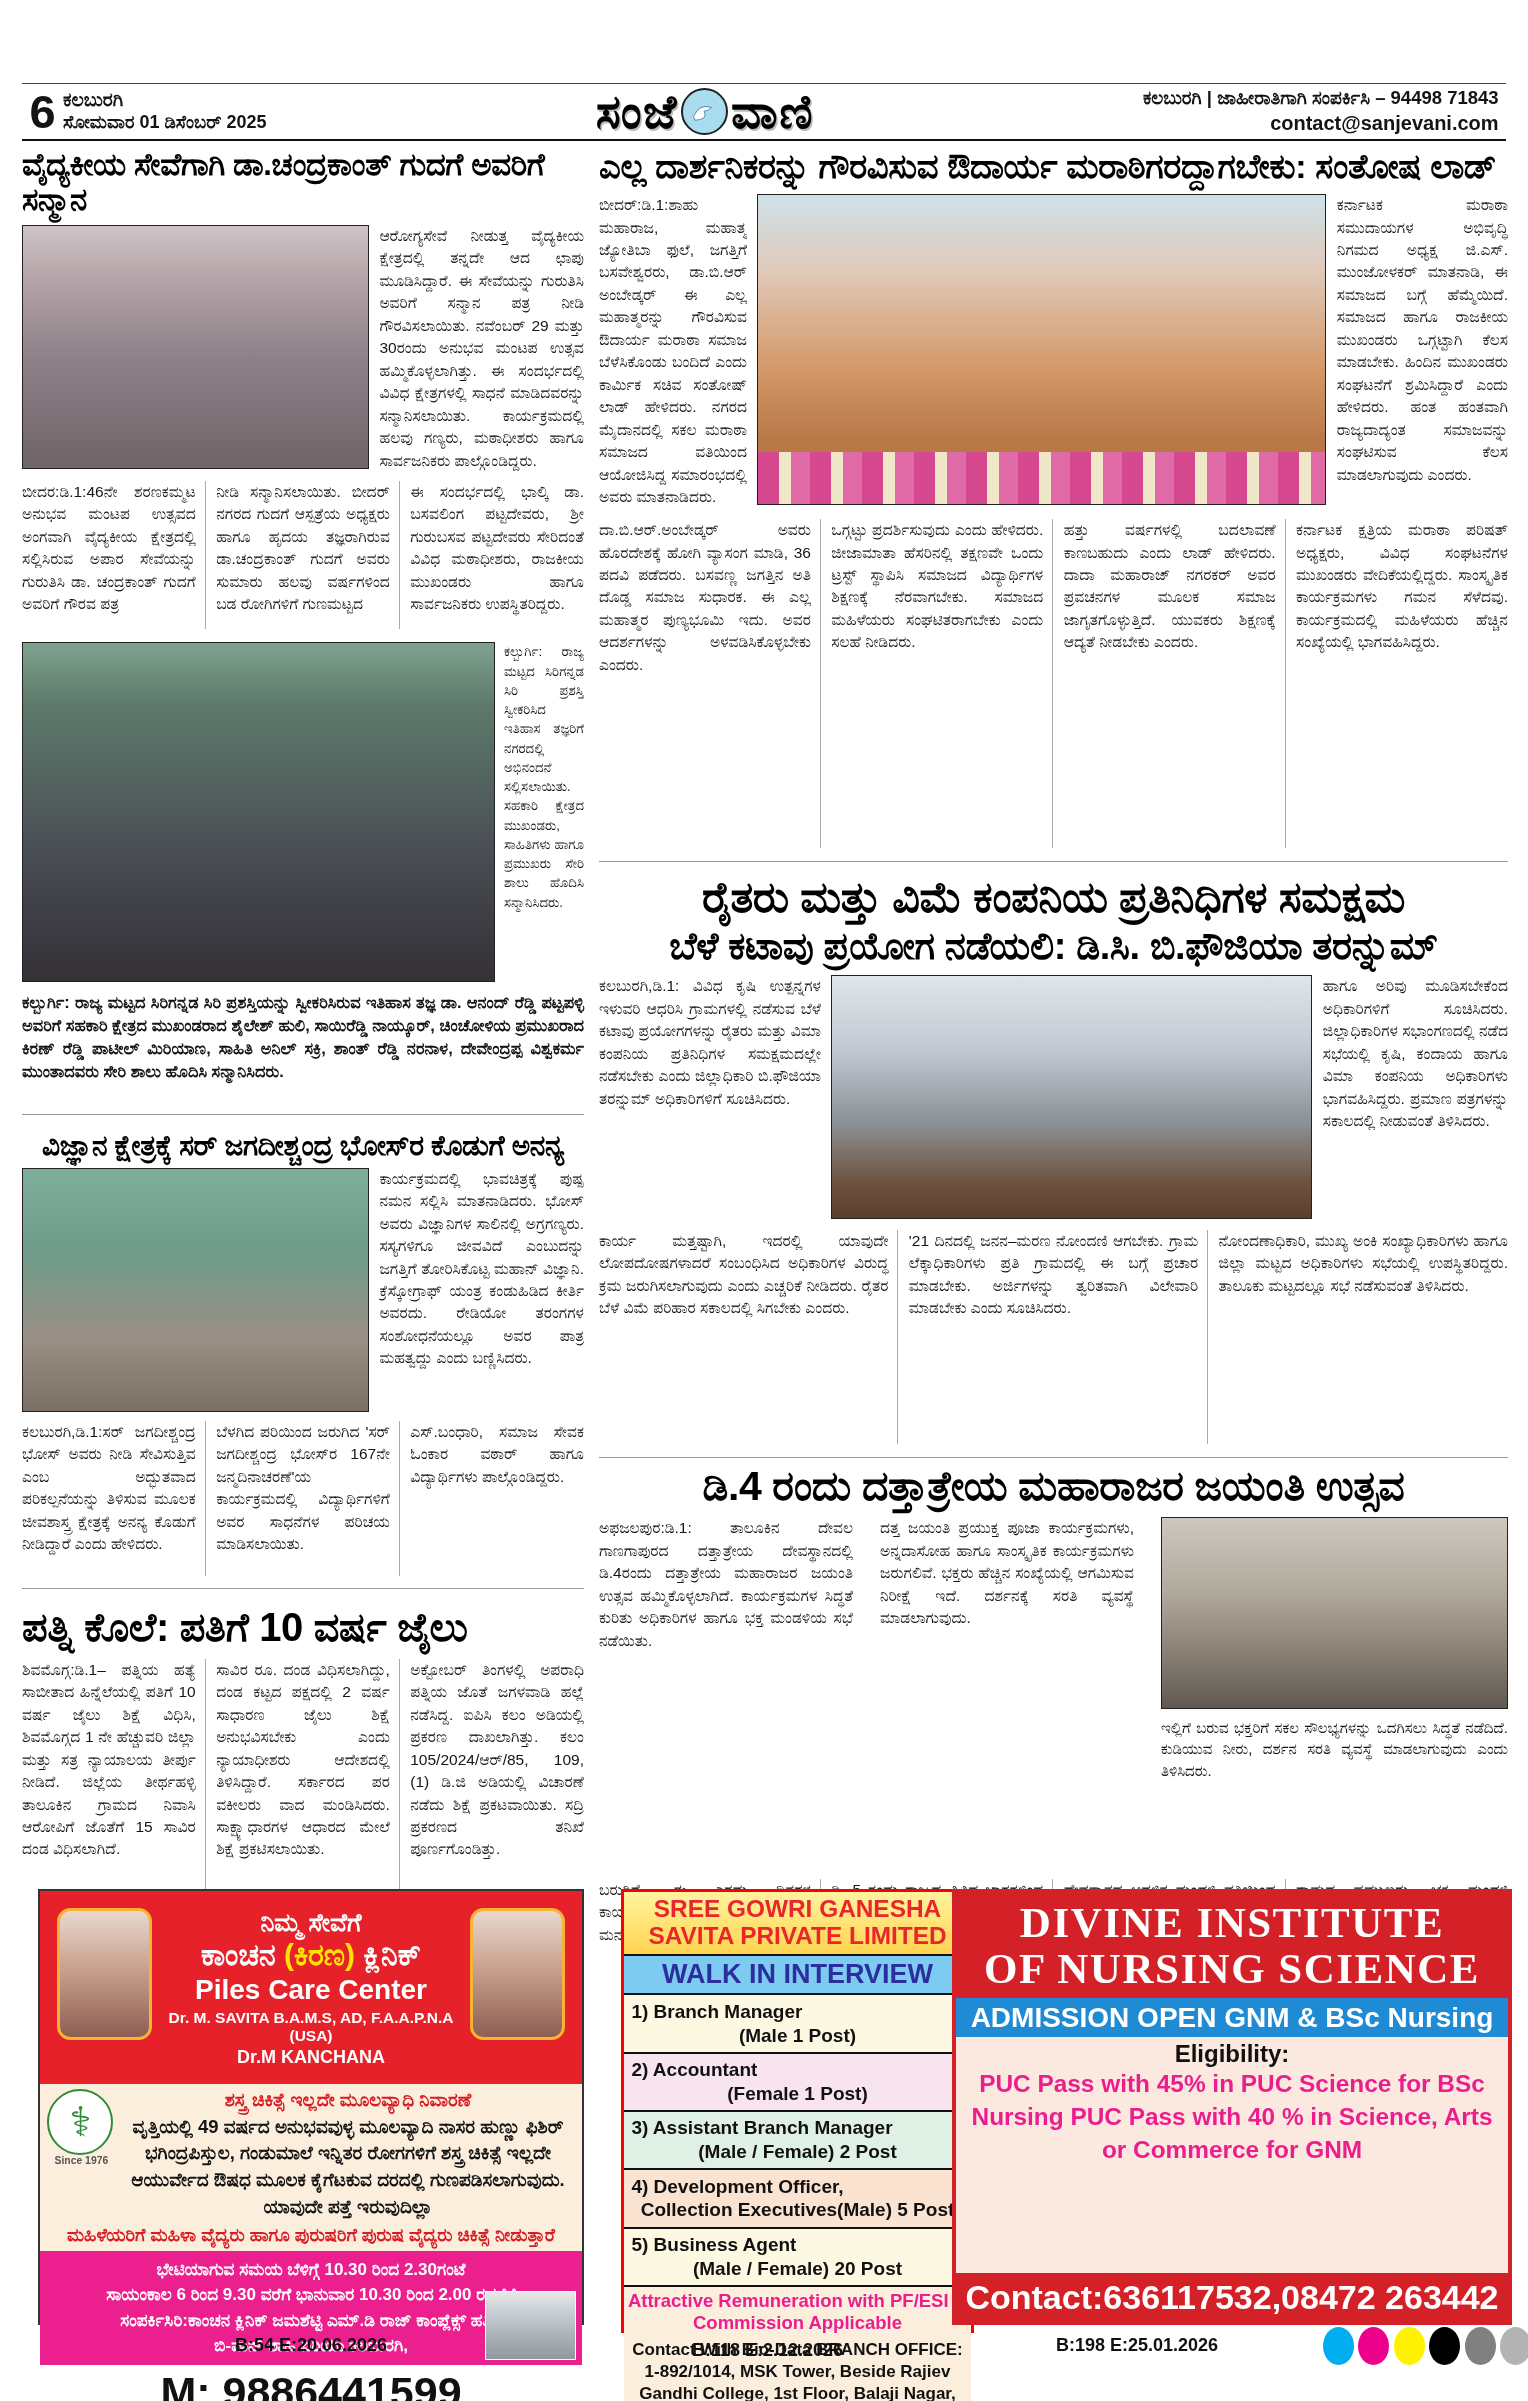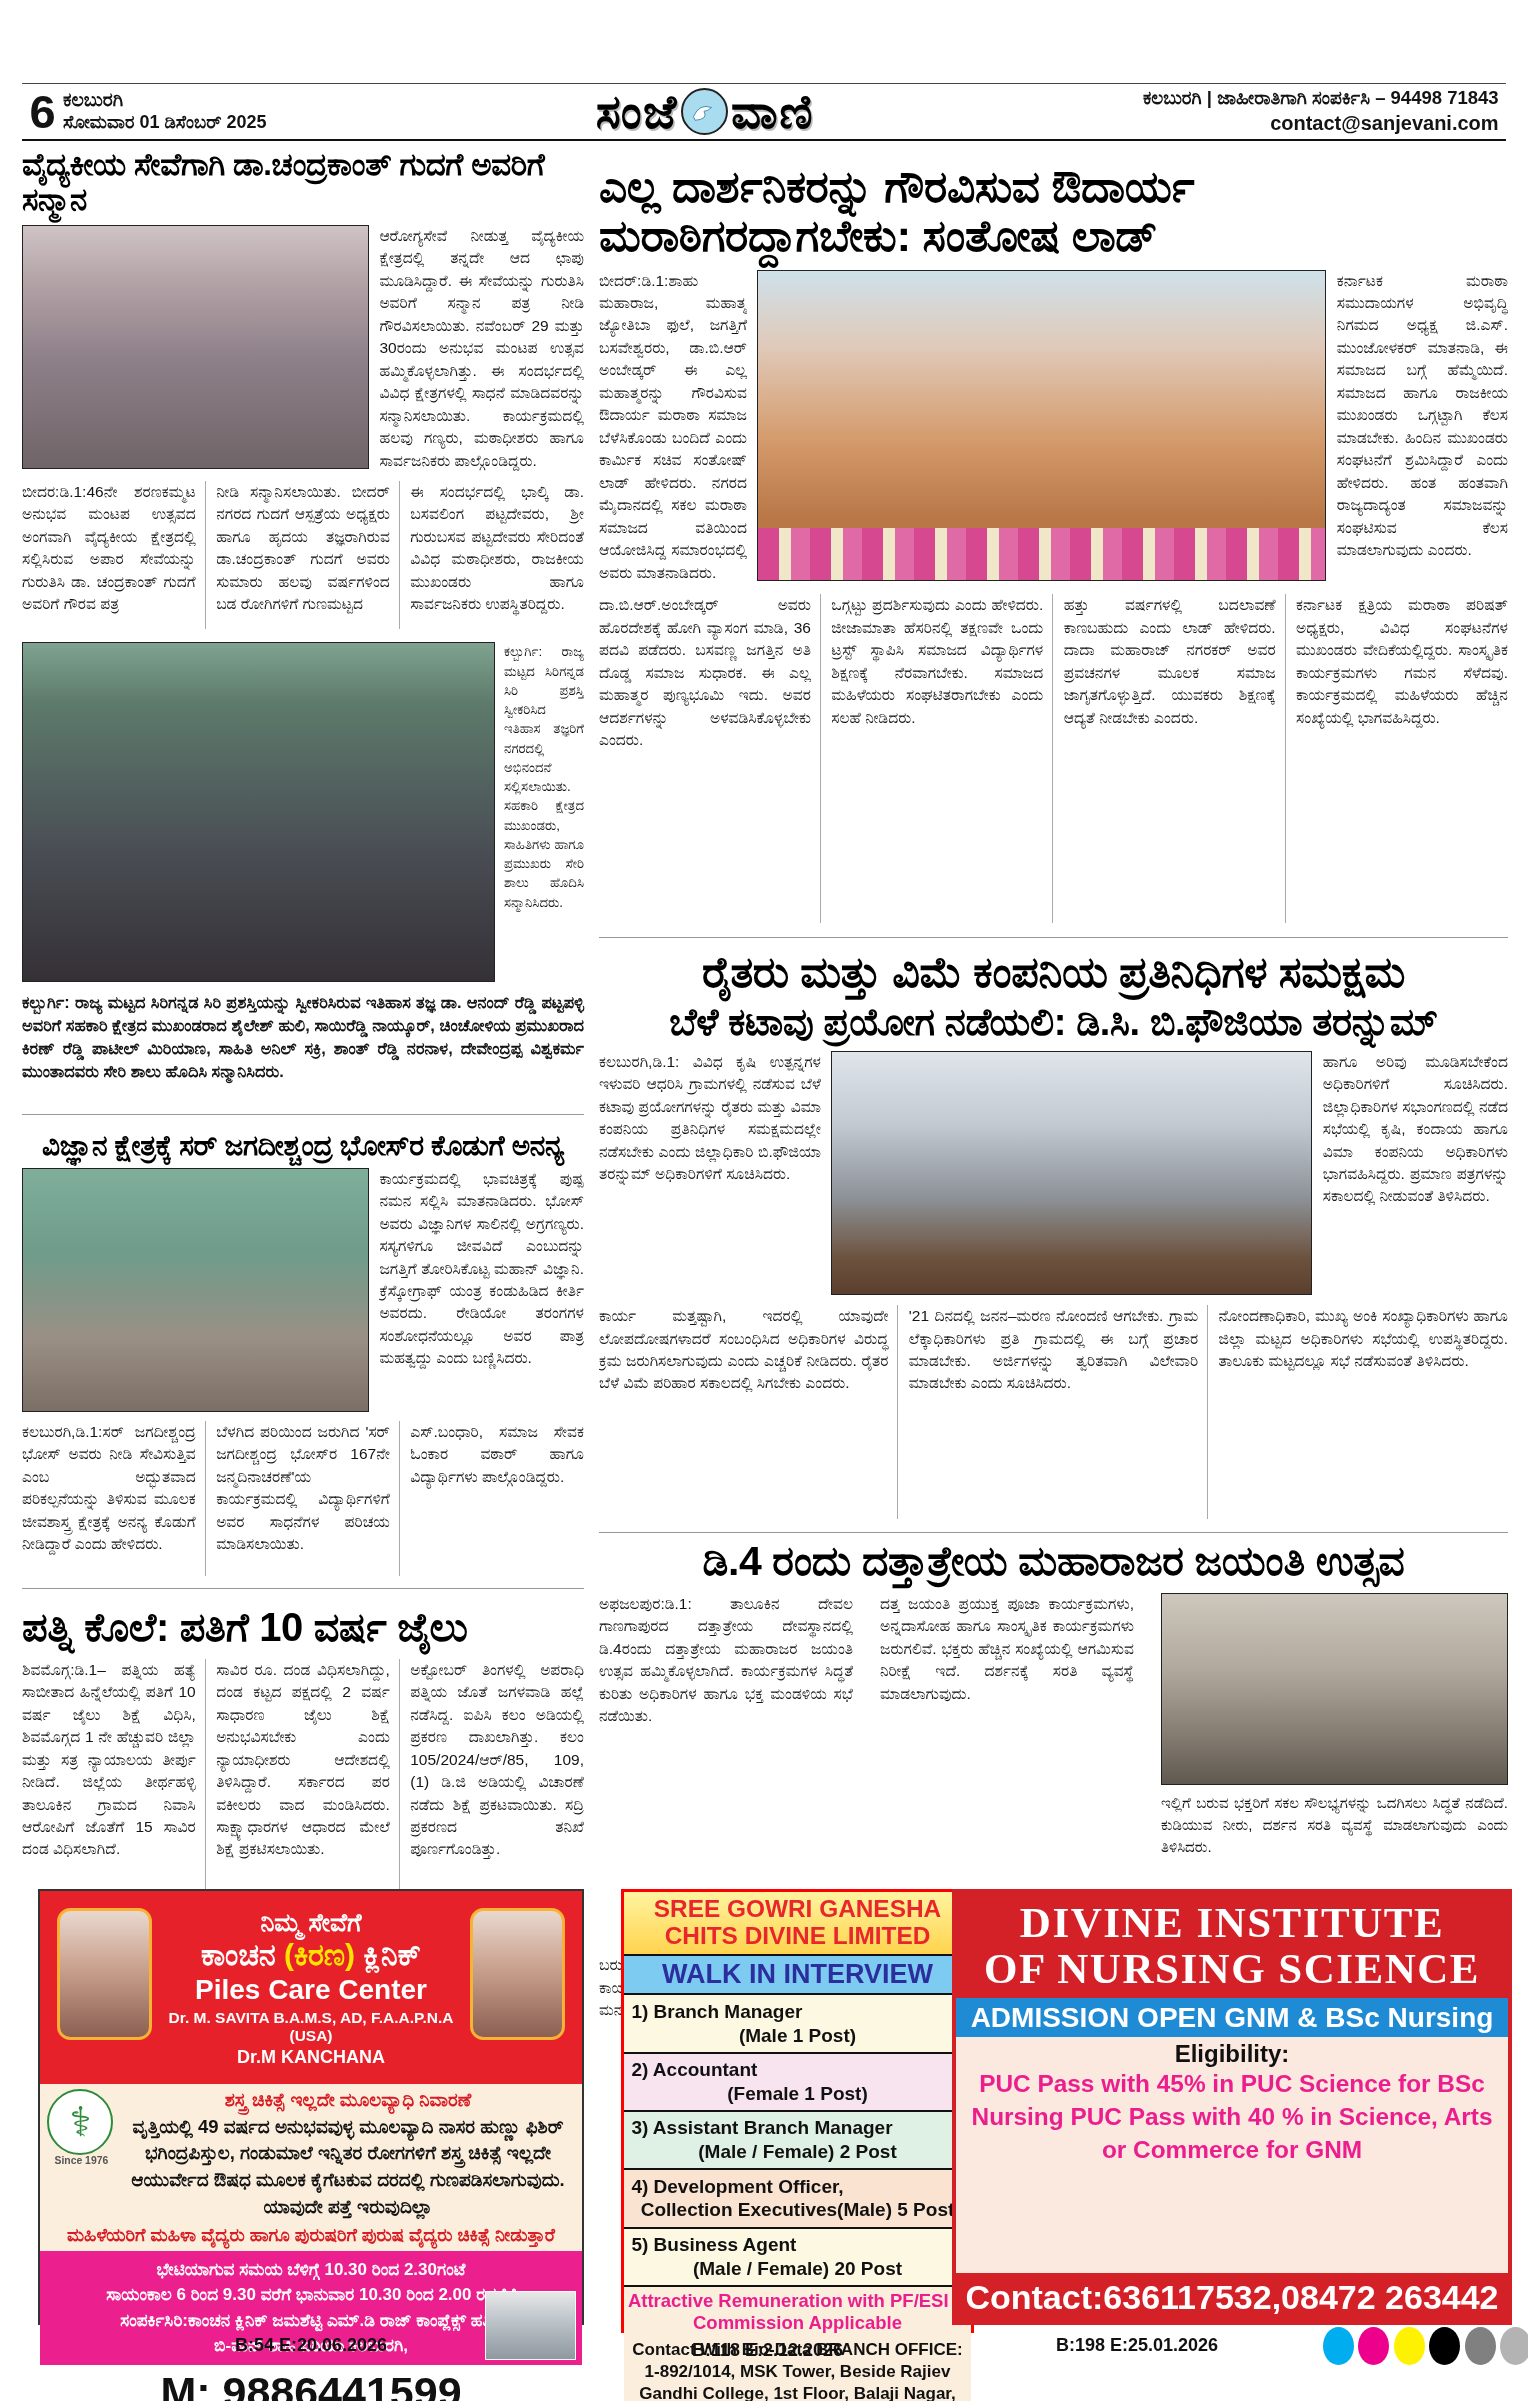--- a/index.html
+++ b/index.html
@@ -52,21 +52,21 @@
   .a3-head{font-size:28px;text-align:center;margin:15px 0 6px 0;}
   .a3-row{display:flex;gap:10.4px;}
   .ph-a3{width:347px;height:244px;background:
      linear-gradient(180deg,#7fae9b 0%,#6f9c8a 35%,#9a8f85 70%,#7b6f66 100%);}
   .a3-side{flex:1;}
   .a3-cols{margin-top:9px;height:155px;}
   .a4-head{font-size:40px;margin:16.3px 0 9px 0;}
   .a4-cols{height:244px;}
   
   .rightcol{position:absolute;left:599px;top:145px;width:909px;}
-  .r1-head{font-size:44px;margin:17px 0 9px 0;}
+  .r1-head{font-size:34px;margin:2px 0 9px 0;}
   .r1-row{display:flex;gap:10.4px;}
   .r1-left{width:148px;}
   .ph-r1{width:569px;height:311px;position:relative;background:
      linear-gradient(180deg,#cfe1ea 0%,#e0c9b8 25%,#d49a6b 55%,#b97747 80%);}
   .ph-r1 .flowers{position:absolute;left:0;right:0;bottom:0;height:52px;
      background:repeating-linear-gradient(90deg,#d6488f 0 21px,#f0e6c8 21px 33px,#e06aa6 33px 52px);}
   .r1-right{flex:1;}
   .r1-cols{margin-top:10.4px;height:329px;}
   .r2-headwrap{text-align:center;margin:13.3px 0 7.4px 0;border-top:0.7px solid #999;padding-top:10.4px;}
   .r2-h1{font-size:43px;}
@@ -295,21 +295,21 @@
     <div>ಸಂಪರ್ಕಿಸಿರಿ:ಕಾಂಚನ ಕ್ಲಿನಿಕ್ ಜಮಶೆಟ್ಟಿ ಎಮ್.ಡಿ ರಾಜ್ ಕಾಂಪ್ಲೆಕ್ಸ್ ಹತ್ತಿರ</div>
     <div>ಬಿ-ವಾನ್-ಶಾಹಿ ಏರಿಯಾ ಕಲಬುರಗಿ,</div>
     <div class="clinic-thumb"></div>
   </div>
   <div class="piles-phone">M: 9886441599</div>
 </div>
 
 <div class="ad ad-chits">
   <div class="chits-hdr">
     <div>SREE GOWRI GANESHA</div>
-    <div>CHITS DIVINE LIMITED</div>
+    <div>SAVITA PRIVATE LIMITED</div>
   </div>
   <div class="chits-walk">WALK IN INTERVIEW</div>
   <div class="chits-row row1">
     <span>1) Branch Manager</span>
     <span class="detail">(Male 1 Post)</span>
   </div>
   <div class="chits-row row2">
     <span>2) Accountant</span>
     <span class="detail">(Female 1 Post)</span>
   </div>

